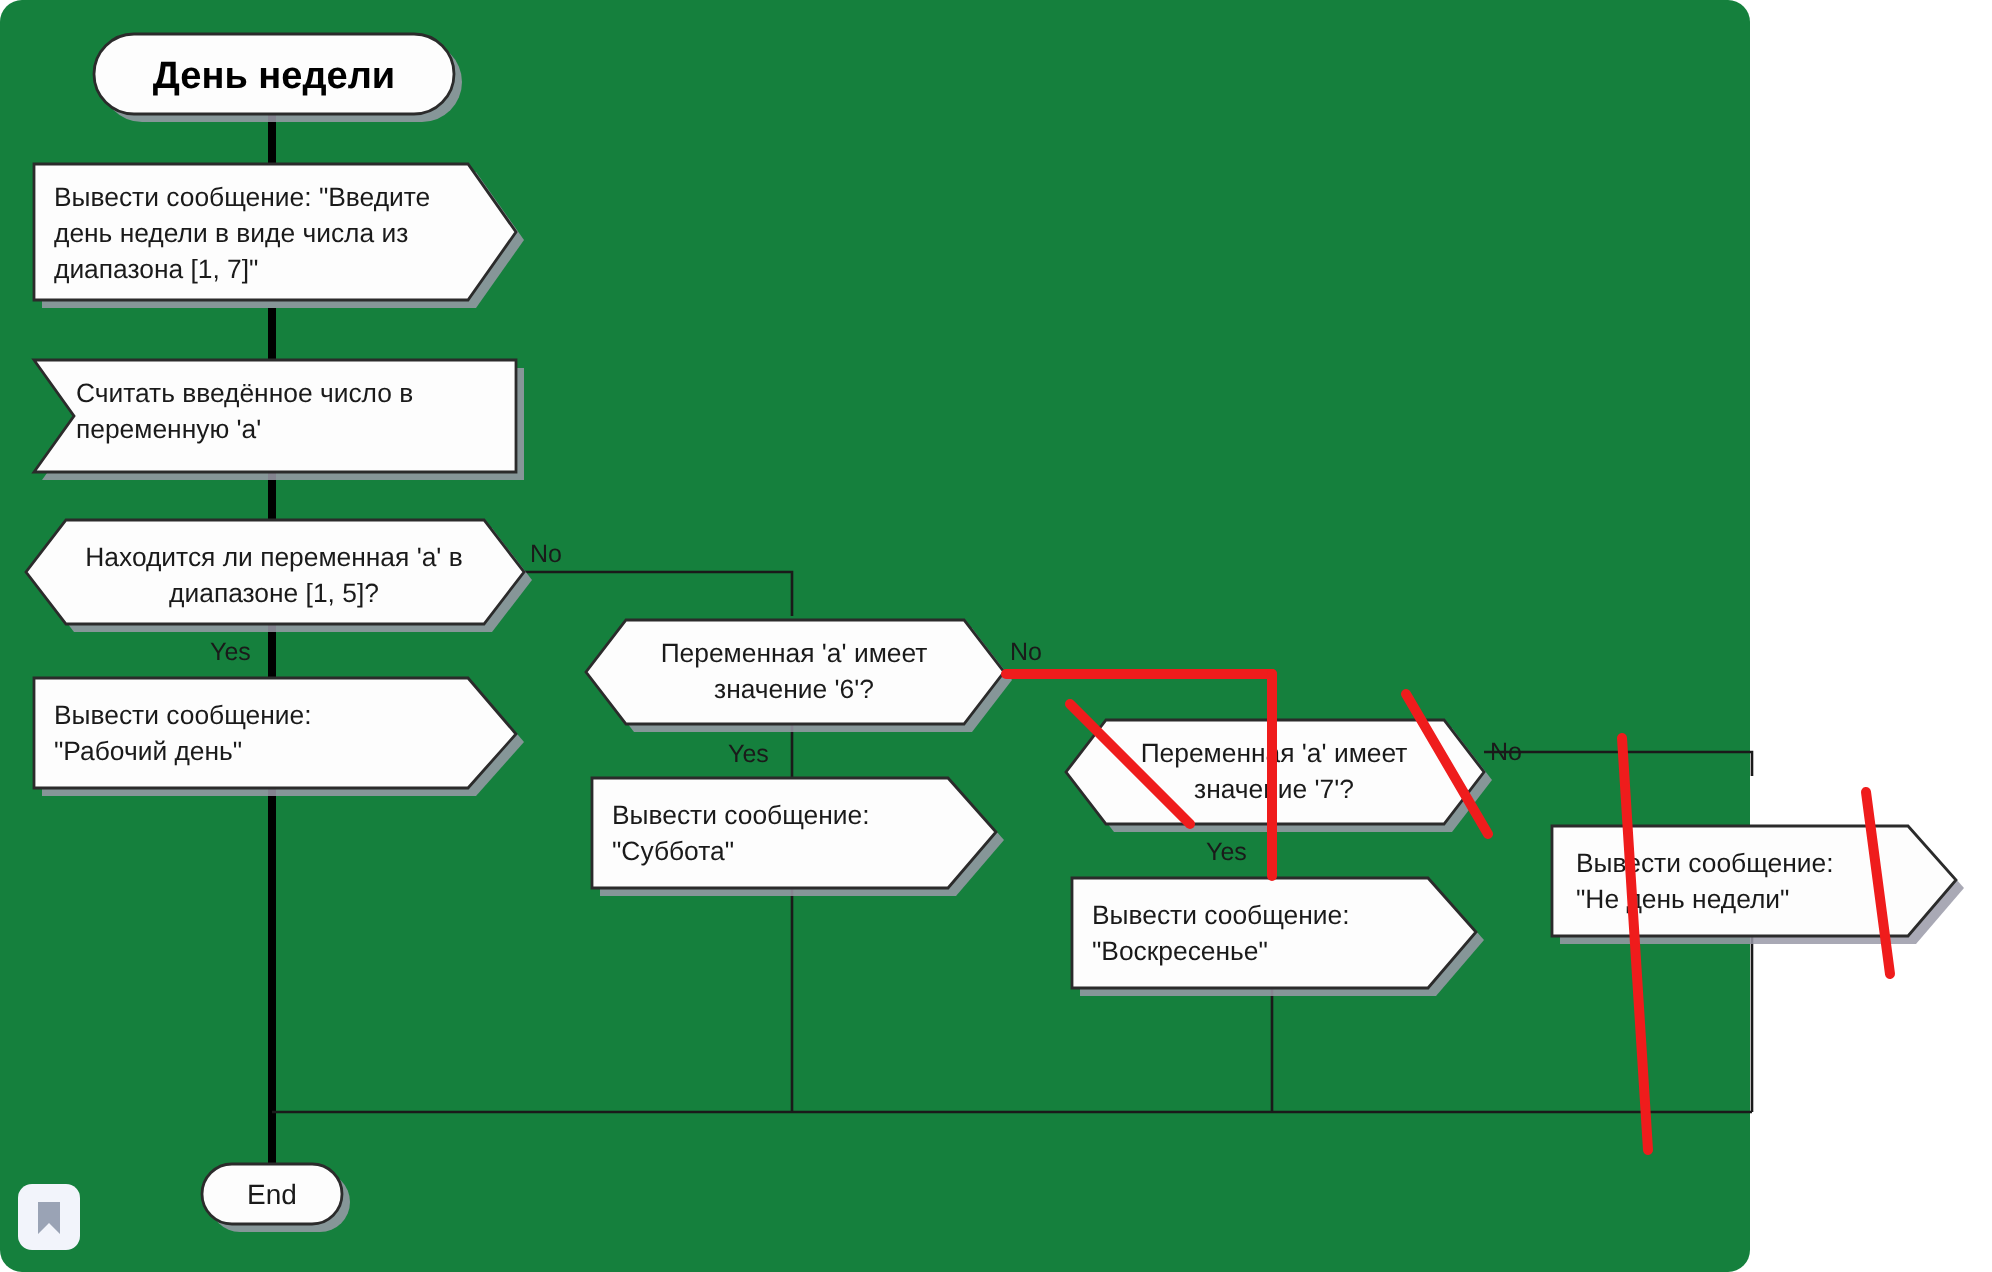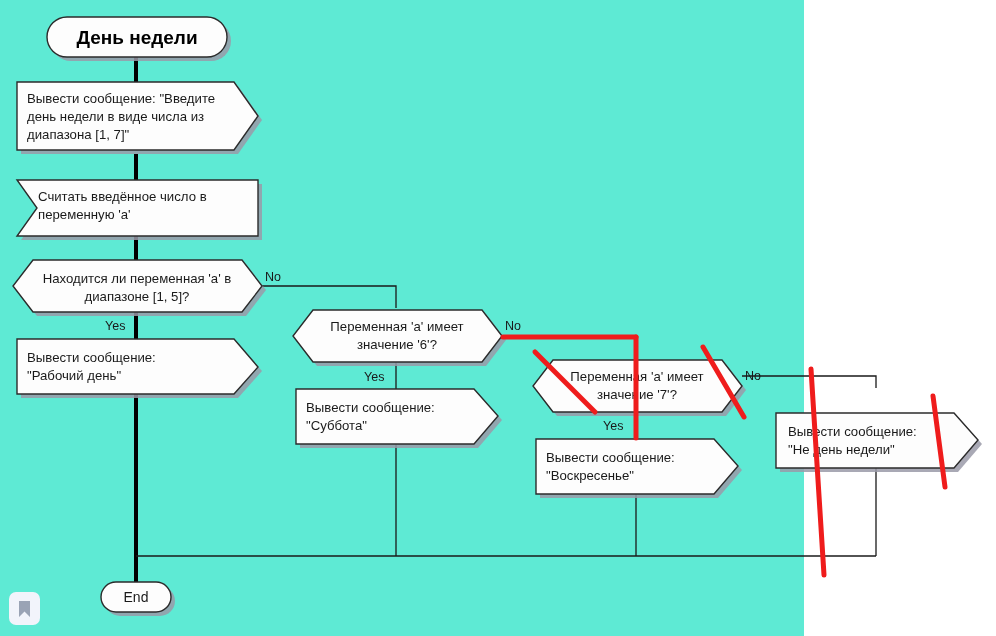--- a/index.html
+++ b/index.html
@@ -8,23 +8,24 @@
     padding: 0;
   }
   body {
     width: 996px;
     height: 636px;
     overflow: hidden;
     font-family: "Liberation Sans", sans-serif;
   }
   #canvas {
     position: relative;
-    width: 804px;
+    width: 875px;
     height: 636px;
-    background: #5eead4;
+    background: #15803d;
+    border-radius: 11px;
   }
   #flow-svg {
     position: absolute;
     left: 0;
     top: 0;
     width: 996px;
     height: 636px;
   }
   .node-text {
     font-family: "Liberation Sans", sans-serif;

